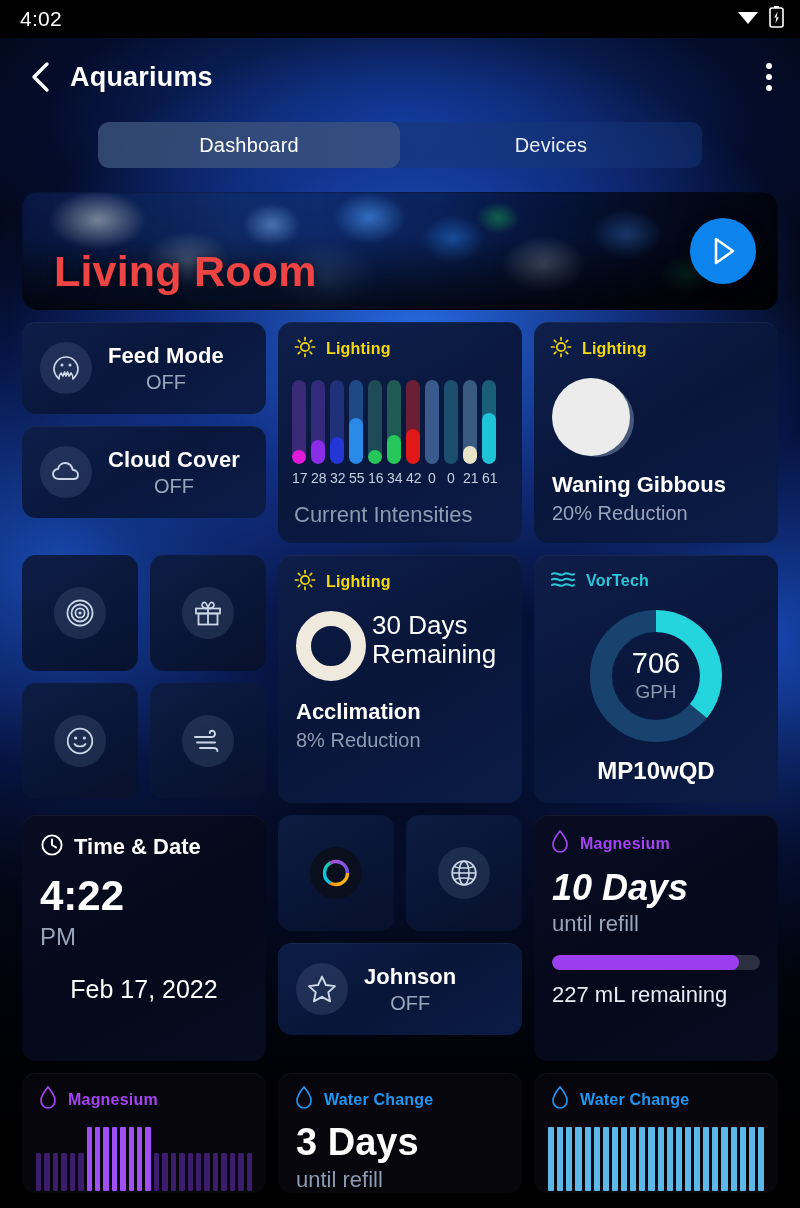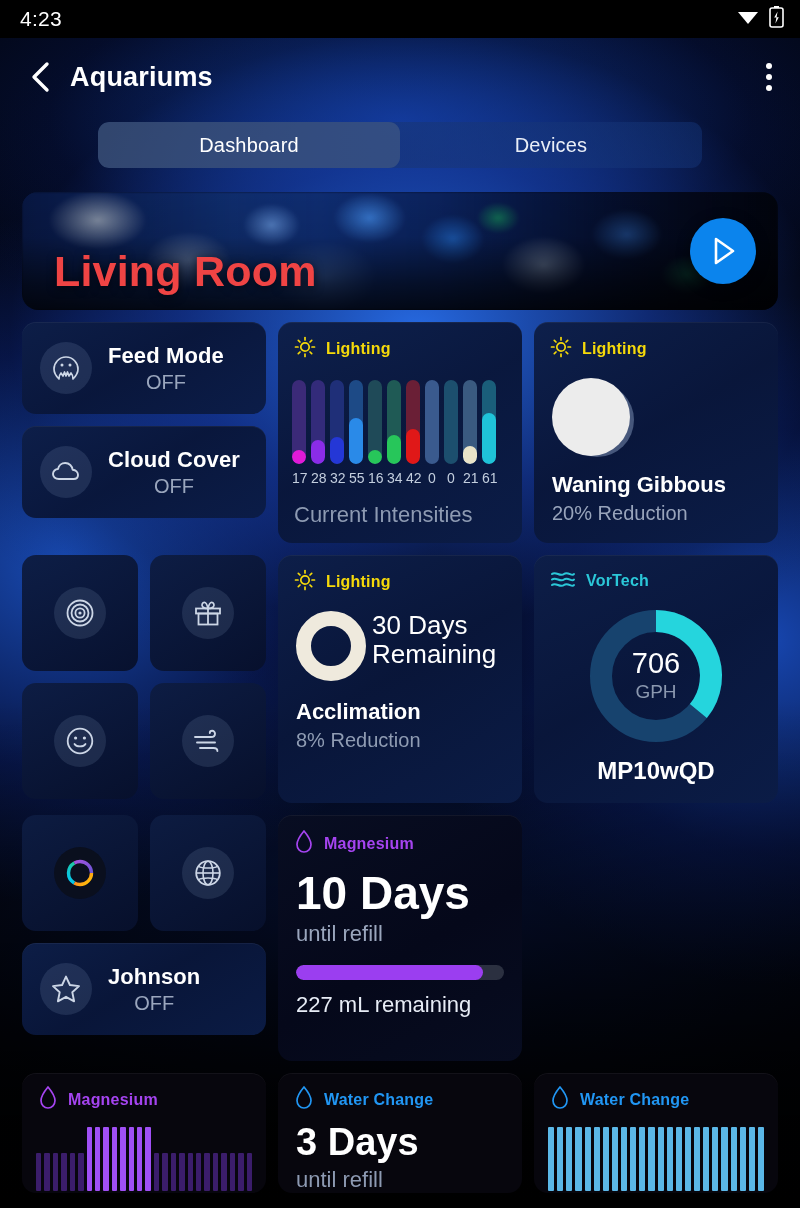--- a/index.html
+++ b/index.html
@@ -195,21 +195,21 @@
   .vt-model { color:#fff; font-size:24px; font-weight:700; text-align:center; padding:8px 0 18px 0; }
 
   
   .td-head { display:flex; align-items:center; gap:10px; padding:18px 18px 0 18px; }
   .td-title { color:#fff; font-size:22px; font-weight:700; }
   .td-time { color:#fff; font-size:42px; font-weight:700; padding:14px 18px 0 18px; line-height:1; }
   .td-ampm { color:#98a4bb; font-size:24px; padding:6px 18px 0 18px; }
   .td-date { color:#fff; font-size:25px; text-align:center; padding:24px 10px 18px 10px; }
 
   
-  .mg-big { color:#fff; font-size:46px; font-weight:700; padding:10px 18px 0 18px; line-height:1.05; }
+  .mg-big { color:#fff; font-size:36px; font-weight:700; padding:10px 18px 0 18px; line-height:1.05;font-style:italic; }
   .mg-sub { color:#9aa6bd; font-size:22px; padding:4px 18px 0 18px; }
   .mg-bar {
     margin:18px 18px 0 18px; height:15px; border-radius:8px;
     background:#2b3040; overflow:hidden;
   }
   .mg-fill { height:100%; border-radius:8px; background:#9b3ef0; }
   .mg-rem { color:#e7ecf5; font-size:22px; padding:12px 18px 18px 18px; }
 
   
   .strip-bars { display:flex; gap:3px; padding:12px 14px 0 14px; align-items:flex-end; height:76px; }
@@ -220,21 +220,21 @@
 </style>
 </head>
 <body>
 
 <div id="bg"></div>
 <div id="vignette"></div>
 
 <div id="app">
 
   <div class="statusbar">
-    <div class="status-time">4:23</div>
+    <div class="status-time">4:02</div>
     <div class="status-icons">
       <span>
         <svg width="24" height="20" viewBox="0 0 24 20">
             <path d="M2 5 L12 17 L22 5 Z" fill="#fff"></path>
           </svg>
       </span>
       <span>
         <svg width="15" height="22" viewBox="0 0 15 22">
           <rect x="5" y="0" width="5" height="2" fill="#fff"></rect>
           <rect x="1" y="2" width="13" height="19" rx="2" fill="none" stroke="#fff" stroke-width="1.6"></rect>
@@ -531,20 +531,34 @@
               <div class="gauge-unit">GPH</div>
             </div>
           </div>
         </div>
         <div class="vt-model">MP10wQD</div>
       </div>
     </div>
 
     <div class="row">
 
+      <div class="card dark c-left" style="height:246px;">
+        <div class="td-head">
+          <span>
+            <svg width="24" height="24" viewBox="0 0 24 24">
+              <circle cx="12" cy="12" r="9.6" fill="none" stroke="#fff" stroke-width="1.9"></circle>
+              <path d="M12 6.4 V12 L16 14.4" fill="none" stroke="#fff" stroke-width="1.9" stroke-linecap="round" stroke-linejoin="round"></path>
+            </svg>
+          </span>
+          <span class="td-title">Time &amp; Date</span>
+        </div>
+        <div class="td-time">4:22</div>
+        <div class="td-ampm">PM</div>
+        <div class="td-date">Feb 17, 2022</div>
+      </div>
 
       <div class="col c-mid">
         <div class="row" style="margin:0;">
           <div class="sq-tile">
             <div class="sq-circ" style="background:#0a0f1e;">
               <svg width="34" height="34" viewBox="0 0 34 34">
                 <defs>
                   <linearGradient id="cw1" x1="0" y1="0" x2="1" y2="1">
                     <stop offset="0%" stop-color="#ff2d55"></stop>
                       <stop offset="100%" stop-color="#ffcc00"></stop>

